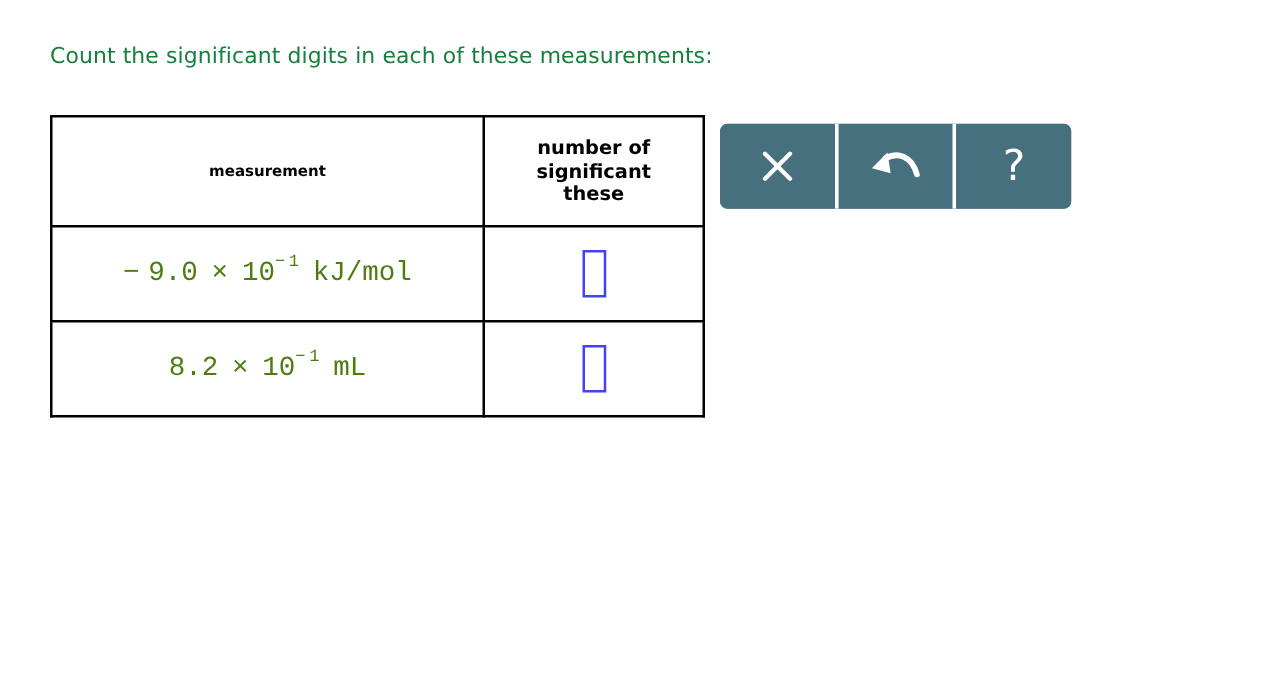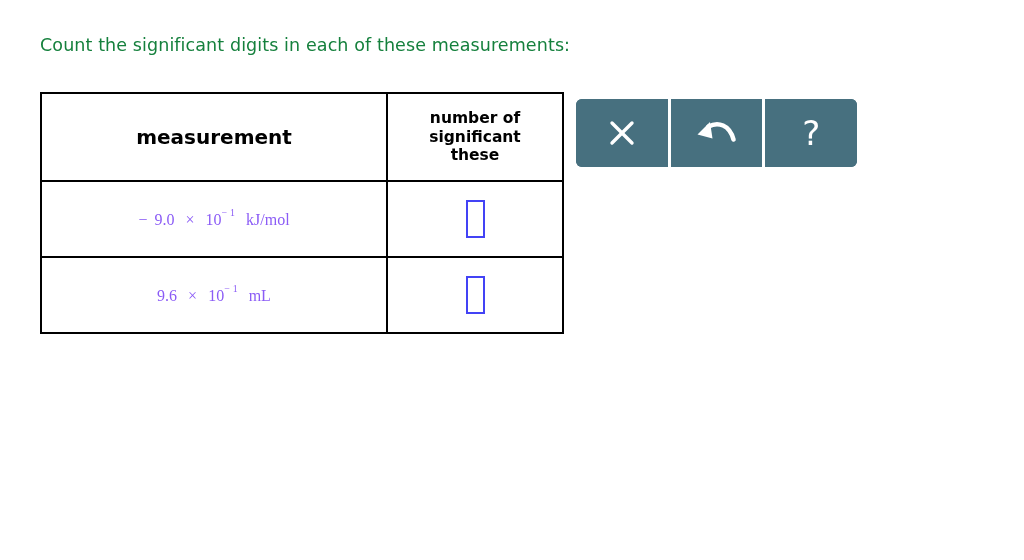--- a/index.html
+++ b/index.html
@@ -39,39 +39,39 @@
   #sig-table td, #sig-table th {
     border: 2px solid #000000;
     padding: 0;
     background: #ffffff;
   }
   .col-measurement { width: 346px; }
   .col-sig        { width: 176px; }
 
   thead th {
     height: 86px;
-    font-size: 20px;
+    font-size: 12px;
     font-weight: bold;
     color: #000000;
     text-align: center;
     vertical-align: middle;
     line-height: 1.22;
   }
   thead th.hdr-sig { font-size: 15.5px; }
 
   tbody td {
     height: 74px;
     vertical-align: middle;
     text-align: center;
   }
 
   .meas {
-    font-family: Liberation Serif, serif;
-    font-size: 16px;
-    color: #8b5cf6;
+    font-family: Liberation Mono, monospace;
+    font-size: 22px;
+    color: #4d7c0f;
     white-space: nowrap;
     line-height: 1;
     display: inline-block;
   }
   .meas .sp   { display: inline-block; width: 7px; }
   .meas .spw  { display: inline-block; width: 11px; }
   .meas sup {
     font-size: 0.62em;
     vertical-align: super;
     line-height: 0;
@@ -160,21 +160,21 @@
       <td>
         <span class="meas"><span>−</span><span class="sp"></span><span>9.0</span><span class="spw"></span><span>×</span><span class="spw"></span><span>10</span><sup><span>−</span><span class="msp"></span><span>1</span></sup><span class="spw"></span><span>kJ/mol</span></span>
       </td>
       <td>
         <input class="answer-box" type="text" placeholder="" style="">
       </td>
     </tr>
 
     <tr>
       <td>
-        <span class="meas"><span></span><span>9.6</span><span class="spw"></span><span>×</span><span class="spw"></span><span>10</span><sup><span>−</span><span class="msp"></span><span>1</span></sup><span class="spw"></span><span>mL</span></span>
+        <span class="meas"><span></span><span>8.2</span><span class="spw"></span><span>×</span><span class="spw"></span><span>10</span><sup><span>−</span><span class="msp"></span><span>1</span></sup><span class="spw"></span><span>mL</span></span>
       </td>
       <td>
         <input class="answer-box" type="text" placeholder="" style="">
       </td>
     </tr>
 
 
 
   </tbody>
 </table>

